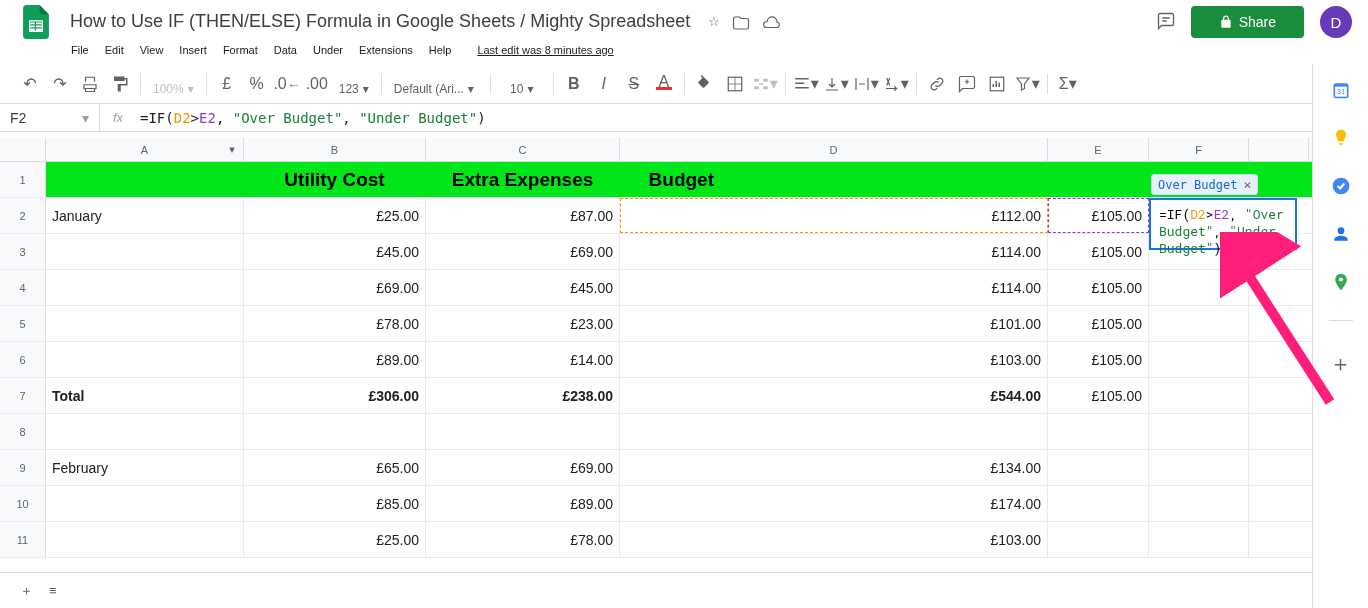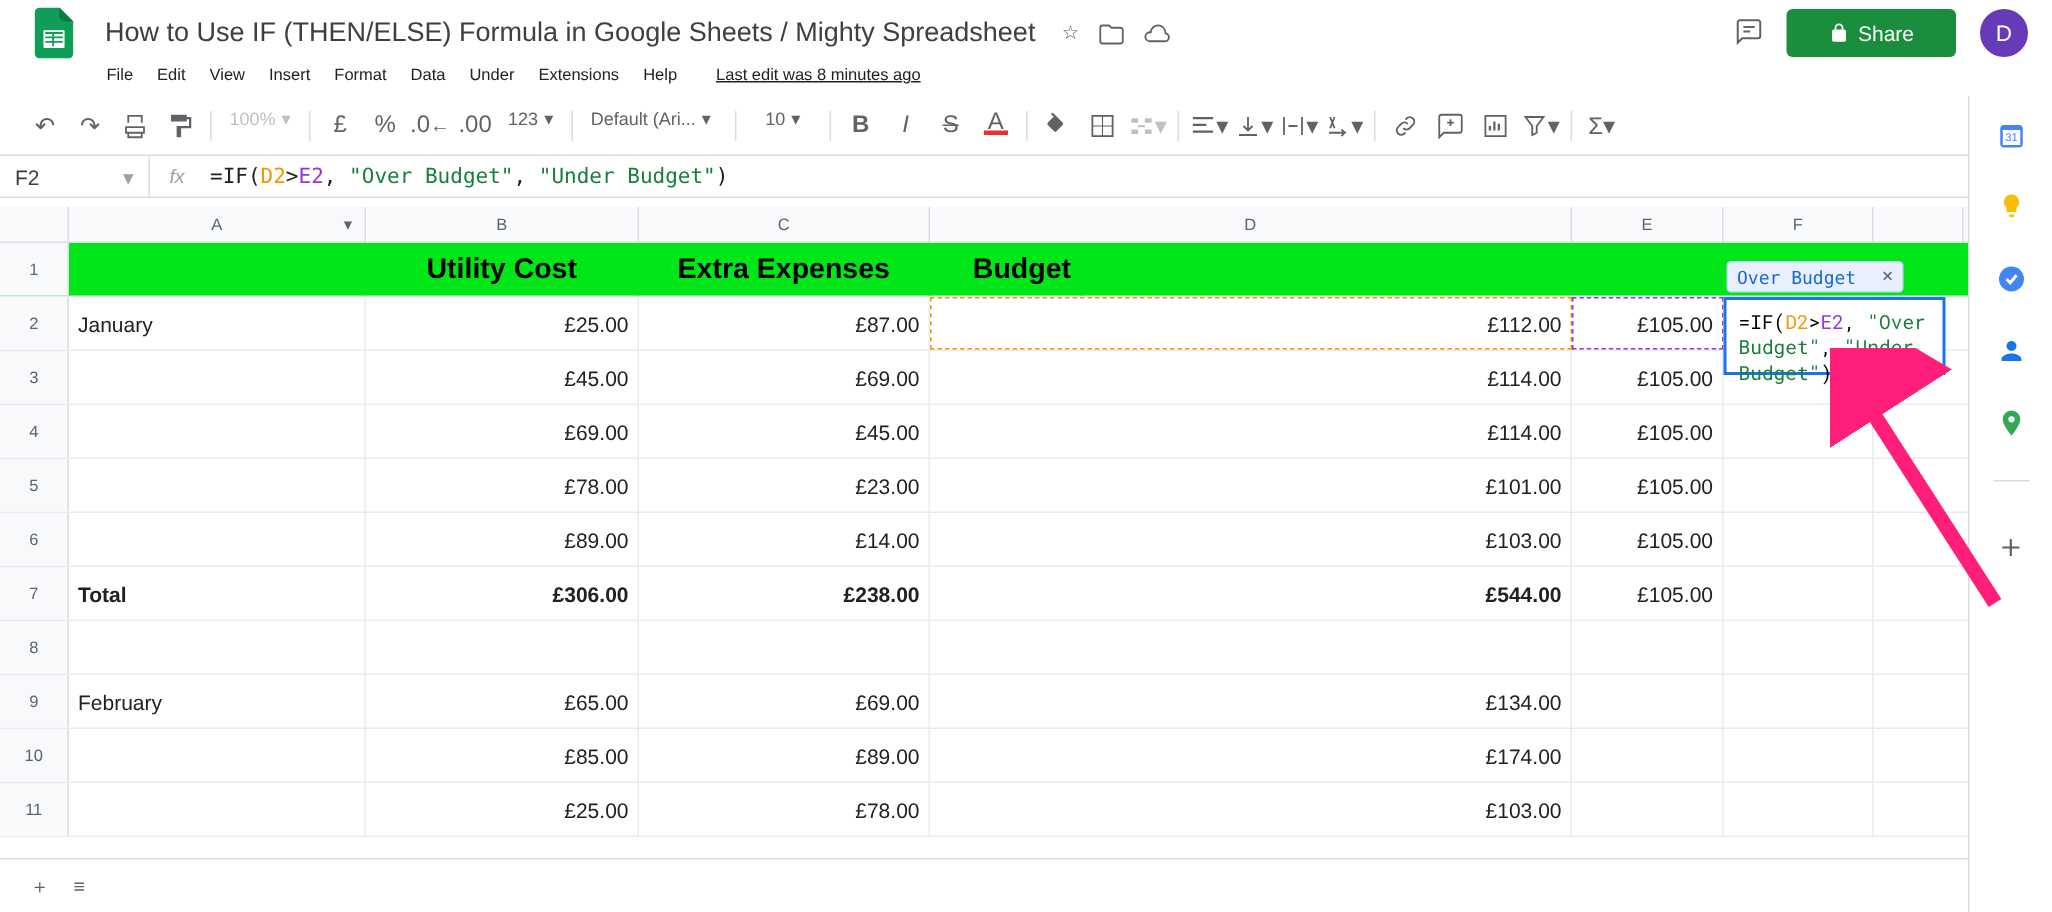--- a/index.html
+++ b/index.html
@@ -20,21 +20,21 @@
 
 
 .menubar { display: flex; align-items: center; padding: 0 16px 0 64px; height: 28px; gap: 2px; }
 .menubar span { padding: 4px 7px; font-size: 11px; color: #202124; cursor: pointer; border-radius: 4px; }
 .last-edit { color: #5f6368; text-decoration: underline; font-size: 14px; margin-left: 10px; cursor: pointer; }
 
 
 .toolbar { display: flex; align-items: center; padding: 4px 16px; height: 40px; border-bottom: 1px solid #dadce0; gap: 2px; }
 .tb-btn { width: 28px; height: 28px; display: flex; align-items: center; justify-content: center; color: #5f6368; cursor: pointer; border-radius: 2px; font-size: 16px; }
 .tb-sep { width: 1px; height: 20px; background: #dadce0; margin: 0 4px; }
-.tb-select { height: 24px; font-size: 12px; color: #5f6368; padding: 0 6px; cursor: pointer; display: flex; align-items: flex-start; gap: 4px; }
+.tb-select { height: 24px; font-size: 12px; color: #5f6368; padding: 0 6px; cursor: pointer; display: flex; align-items: flex-end; gap: 4px; }
 .tb-select.disabled { color: #bdc1c6; }
 
 
 .formula-bar { display: flex; align-items: center; height: 28px; border-bottom: 1px solid #dadce0; }
 .cell-ref { width: 100px; padding: 0 10px; font-size: 14px; color: #3c4043; border-right: 1px solid #dadce0; display: flex; align-items: center; justify-content: space-between; height: 100%; }
 .fx-label { width: 36px; text-align: center; color: #9aa0a6; font-style: italic; font-size: 13px; }
 .formula-text { font-family: 'Consolas', monospace; font-size: 14px; padding-left: 4px; }
 .formula-text .fn { color: #202124; }
 .formula-text .ref1 { color: #f29900; }
 .formula-text .ref2 { color: #9334e6; }
@@ -68,21 +68,21 @@
 .w-e { width: 101px; }
 .w-f { width: 100px; }
 .w-rest { width: 60px;}
 
 
 .ants-d { border: 1.5px dashed #f29900 !important; }
 .ants-e { border: 1.5px dashed #9334e6 !important; }
 
 
 .cell-f2-overlay { position: absolute; border: 2px solid #1a73e8; background: #fff; z-index: 5; }
-.result-chip { position: absolute; background: #e8f0fe; border: 1px solid #c6dafc; color: #1967d2; font-family: monospace; font-size: 12px; padding: 2px 6px; border-radius: 3px; z-index: 6; display:flex; align-items:center; gap:17px;}
+.result-chip { position: absolute; background: #e8f0fe; border: 1px solid #c6dafc; color: #1967d2; font-family: monospace; font-size: 12px; padding: 2px 6px; border-radius: 3px; z-index: 6; display:flex; align-items:center; gap:6px;}
 .result-chip .close-x { color: #5f6368; cursor:pointer; font-size:13px;}
 .formula-popup { position: absolute; font-family: 'Roboto Mono', monospace; font-size: 13px; padding: 4px; z-index: 6; line-height: 1.3;}
 .formula-popup .fn { color: #000;}
 .formula-popup .ref1 { color:#f29900;}
 .formula-popup .ref2 { color:#9334e6;}
 .formula-popup .str { color:#188038;}
 
 
 .arrow { position:absolute; z-index: 7; }
 

